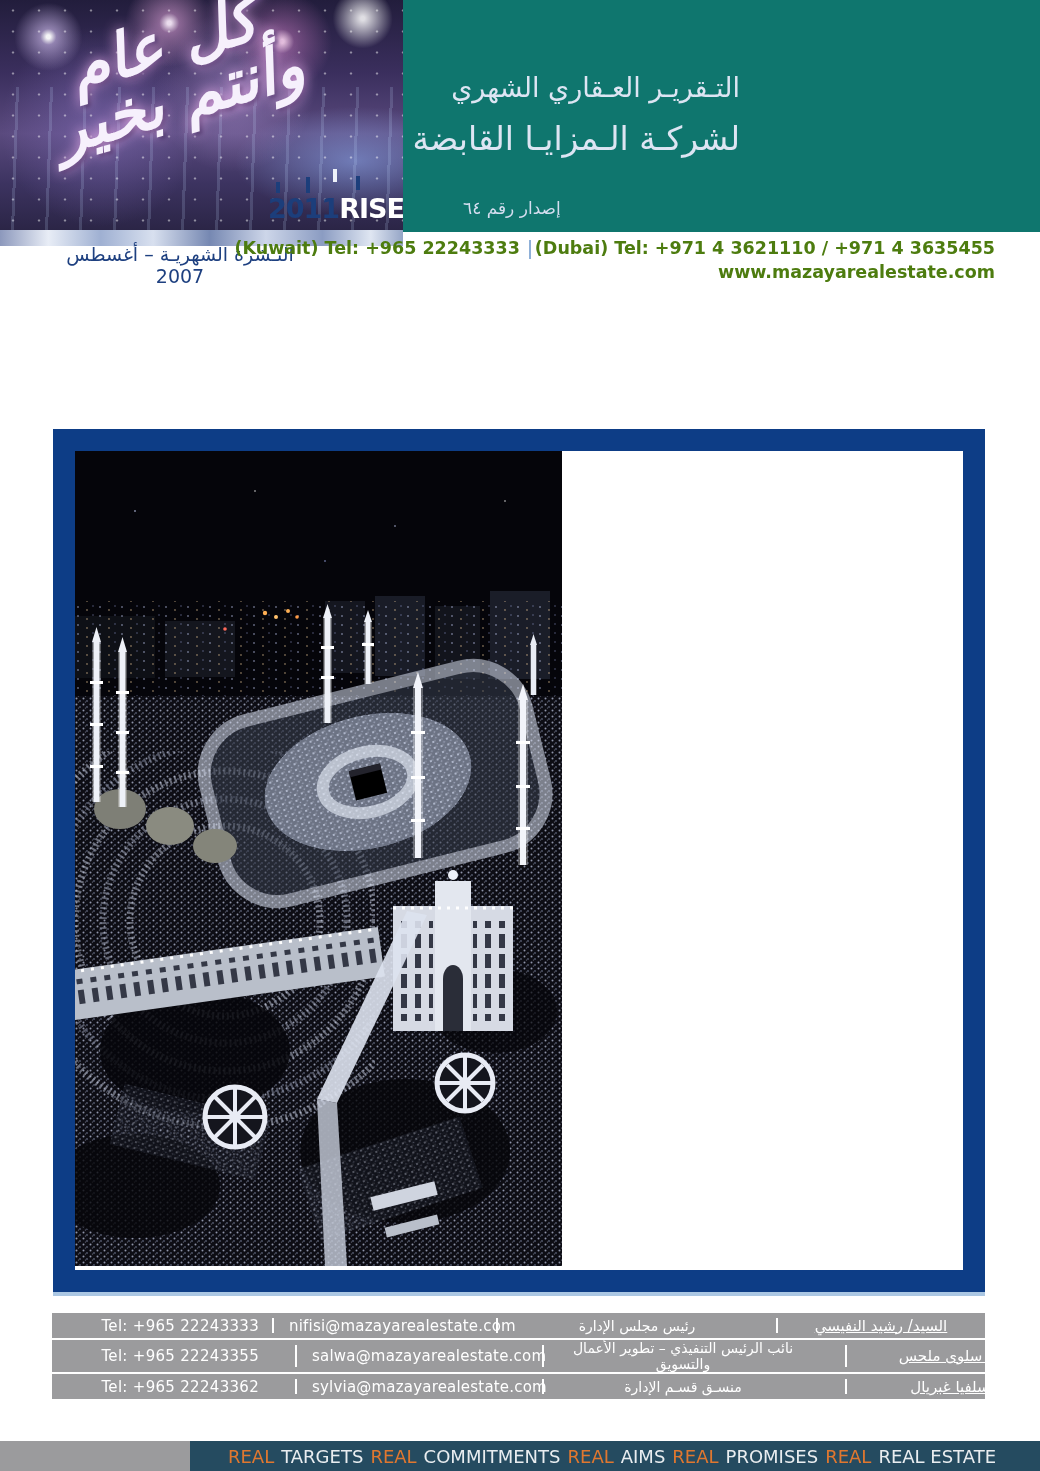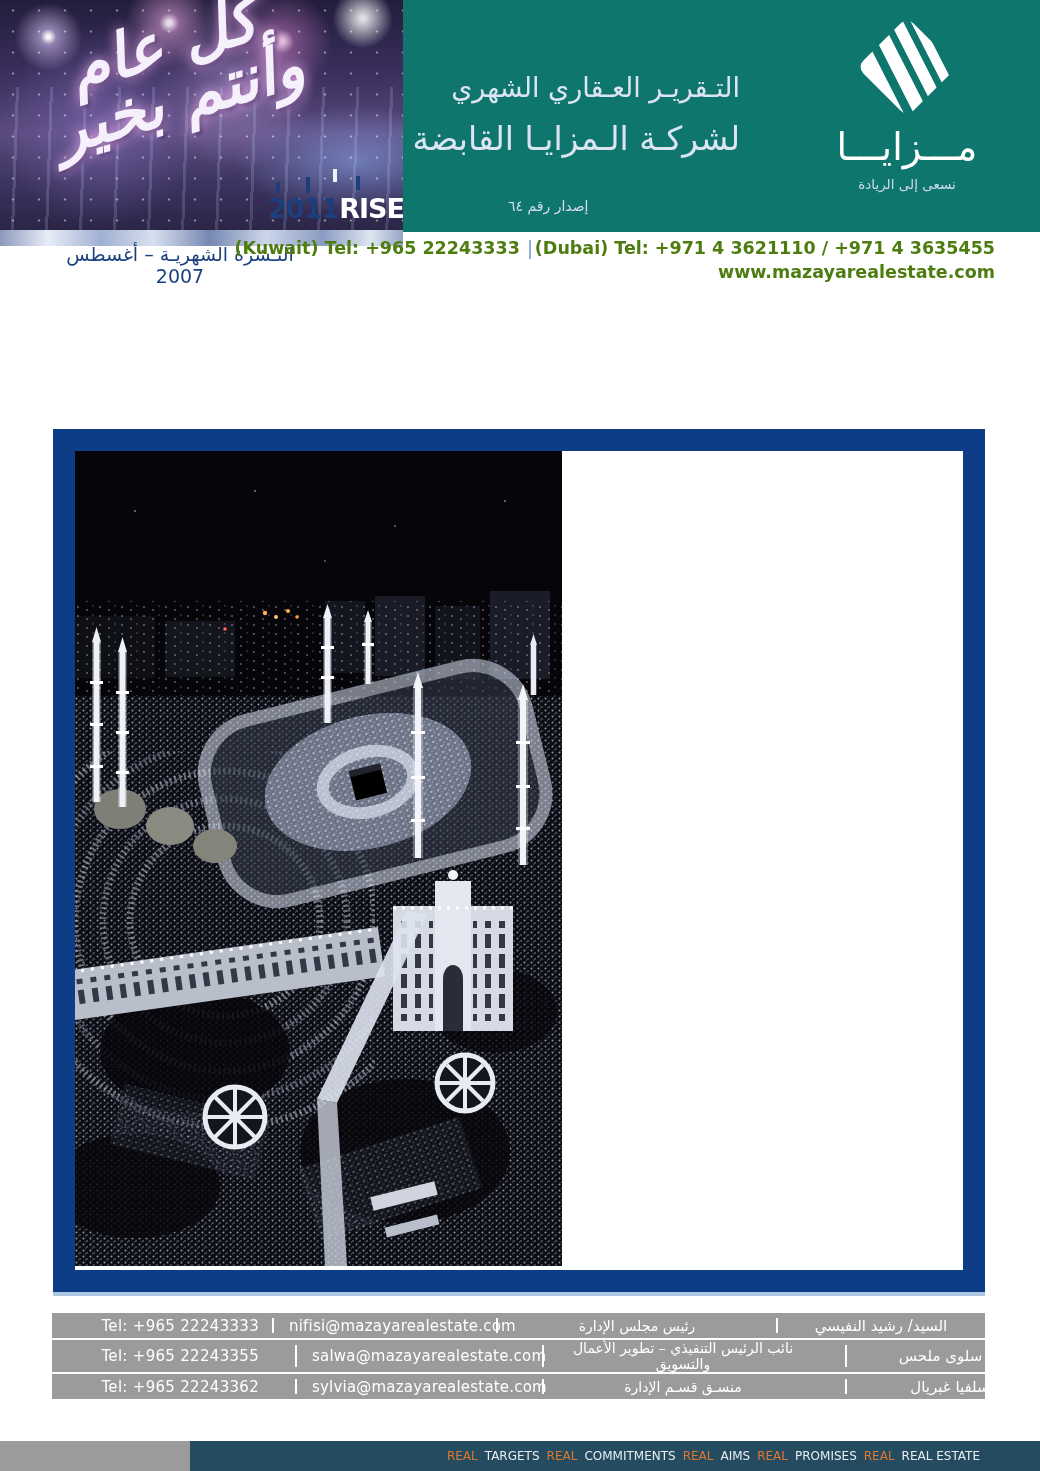--- a/index.html
+++ b/index.html
@@ -34,21 +34,21 @@
   .year-rise{position:absolute;left:268px;top:193px;font-size:27px;font-weight:bold;letter-spacing:-1px;white-space:nowrap;}
   .year-rise .yr{color:#1c3e7b;}
   .year-rise .rs{color:#ffffff;}
   .metal-strip{position:absolute;left:0;top:230px;width:403px;height:16px;
     background:linear-gradient(90deg,#8c98bc 0%,#e8edf6 12%,#9fb0d2 25%,#d8e0ef 38%,#7688b2 52%,#cdd6e9 66%,#8b9cc2 80%,#dfe6f2 92%,#95a5c6 100%);}
 
   .header-blue{position:absolute;left:403px;top:0;width:637px;height:232px;background:#0f766e;}
   .header-titles{position:absolute;top:72px;right:300px;direction:rtl;text-align:right;color:#dde5f3;}
   .header-titles .l1{font-size:27px;letter-spacing:1px;}
   .header-titles .l2{font-size:33px;letter-spacing:1px;margin-top:16px;}
-  .issue{position:absolute;left:60px;top:198px;direction:rtl;font-size:14px;color:#d5def0;margin-left:45px;}
+  .issue{position:absolute;left:60px;top:198px;direction:rtl;font-size:17px;color:#d5def0;}
   .logo{position:absolute;right:48px;top:8px;width:170px;text-align:center;color:#fff;}
   .logo svg{display:block;margin:0 auto;}
   .wordmark{direction:rtl;font-size:38px;line-height:1;margin-top:2px;color:#fff;}
   .tagline{direction:rtl;font-size:13.5px;margin-top:10px;color:#cfdaf0;}
 
   
   .newsletter{position:absolute;left:40px;top:243px;width:280px;direction:rtl;text-align:center;
     font-size:19px;color:#1e4080;}
   .contact-block{position:absolute;right:45px;top:238px;text-align:right;color:#4d7c0f;}
   .contact-block .phones{font-size:17.5px;font-weight:bold;white-space:nowrap;}
@@ -67,27 +67,27 @@
   
   .contacts{position:absolute;left:52px;top:1313px;width:933px;height:86px;background:#9b9b9d;
     color:#fff;display:flex;flex-direction:column;font-size:15px;}
   .trow{flex:1;display:grid;grid-template-columns:221px 224px 280px 208px;align-items:stretch;}
   .trow + .trow{border-top:2px solid #fff;gap:23px;}
   .tcell{position:relative;display:flex;align-items:center;height:100%;border-radius:7px;}
   .tcell + .tcell::before{content:"";position:absolute;left:-1px;top:5px;bottom:5px;width:2px;background:#fff;}
   .c-tel{justify-content:flex-end;padding-right:14px;letter-spacing:.3px;}
   .c-email{padding-left:16px;letter-spacing:.2px;}
   .c-title{justify-content:center;direction:rtl;text-align:center;font-size:14px;padding:0 6px;}
-  .c-name{justify-content:center;direction:rtl;text-align:right;padding:0 6px;}
+  .c-name{justify-content:center;direction:rtl;text-align:right;padding:0 6px;text-decoration:underline;}
 
   
   .bottom-bar{position:absolute;left:0;top:1441px;width:1040px;height:30px;display:flex;}
   .gray-seg{width:190px;background:#9b9b9d;}
   .teal-seg{flex:1;background:#254b60;display:flex;align-items:center;justify-content:flex-end;
-    padding-right:60px;font-size:12px;color:#e9edf0;white-space:nowrap;}
+    padding-right:44px;font-size:18px;color:#e9edf0;white-space:nowrap;}
   .teal-seg span{margin-left:7px;}
   .teal-seg .accent{color:#e0772f;}
 </style>
 </head>
 <body>
 
 <div class="page">
 
   <div class="fireworks">
     <div class="sparkles"></div>
@@ -103,39 +103,20 @@
   </div>
   <div class="metal-strip"></div>
 
   <div class="header-blue">
     <div class="header-titles">
       <div class="l1">التـقريـر العـقاري الشهري</div>
       <div class="l2">لشركـة الـمزايـا القابضة</div>
     </div>
     <div class="issue">إصدار رقم ٦٤</div>
 
-    <div class="logo">
-      <svg width="118" height="118" viewBox="0 0 120 120">
-        <defs>
-          <clipPath id="diaClip">
-            <rect x="24" y="24" width="72" height="72" rx="9" transform="rotate(45 60 60)"></rect>
-          </clipPath>
-        </defs>
-        <g clip-path="url(#diaClip)">
-          <g transform="rotate(-35 60 60) skewX(-8)">
-            <rect x="16" y="2" width="28" height="116" rx="13" fill="#ffffff"></rect>
-            <rect x="53" y="0" width="14" height="120" rx="7" fill="#ffffff"></rect>
-            <rect x="74" y="0" width="12" height="120" rx="6" fill="#ffffff"></rect>
-            <rect x="93" y="0" width="10" height="120" rx="5" fill="#ffffff"></rect>
-          </g>
-        </g>
-      </svg>
-      <div class="wordmark">مـــزايـــا</div>
-      <div class="tagline">نسعى إلى الريادة</div>
-    </div>
   </div>
 
   <div class="newsletter">النـشرة الشهريـة – أغسطس 2007</div>
   <div class="contact-block">
     <div class="phones">
       <span>(Kuwait) Tel: +965 22243333</span><span class="vline"></span><span>(Dubai) Tel: +971 4 3621110 / +971 4 3635455</span>
     </div>
     <div class="site">www.mazayarealestate.com</div>
   </div>
 

